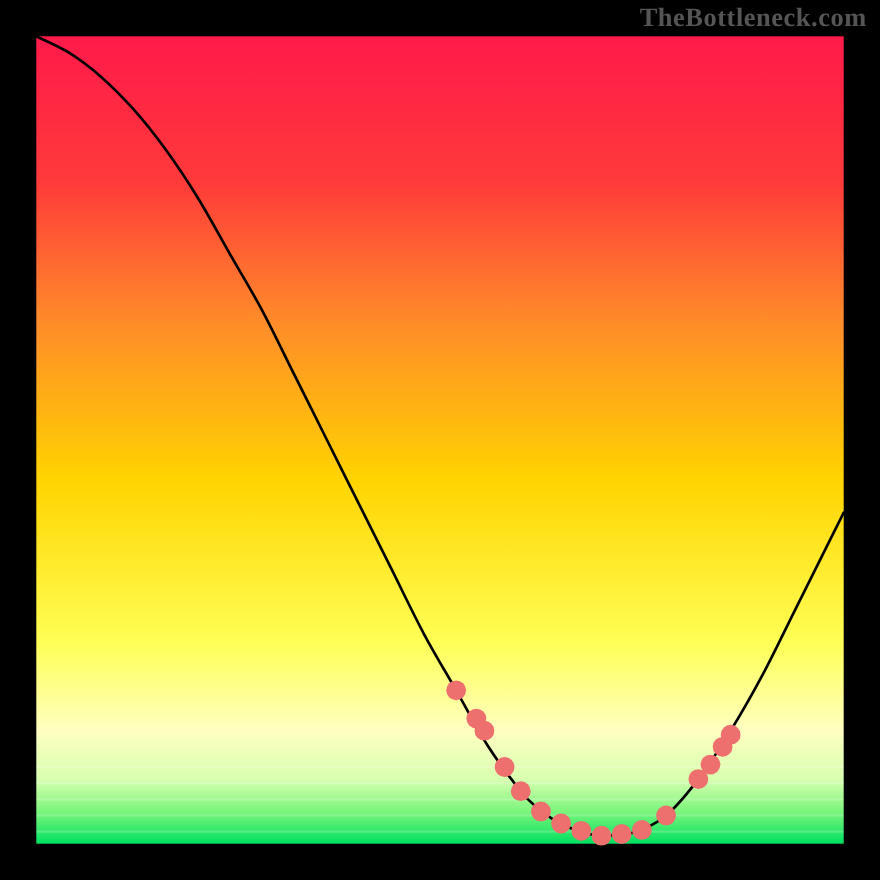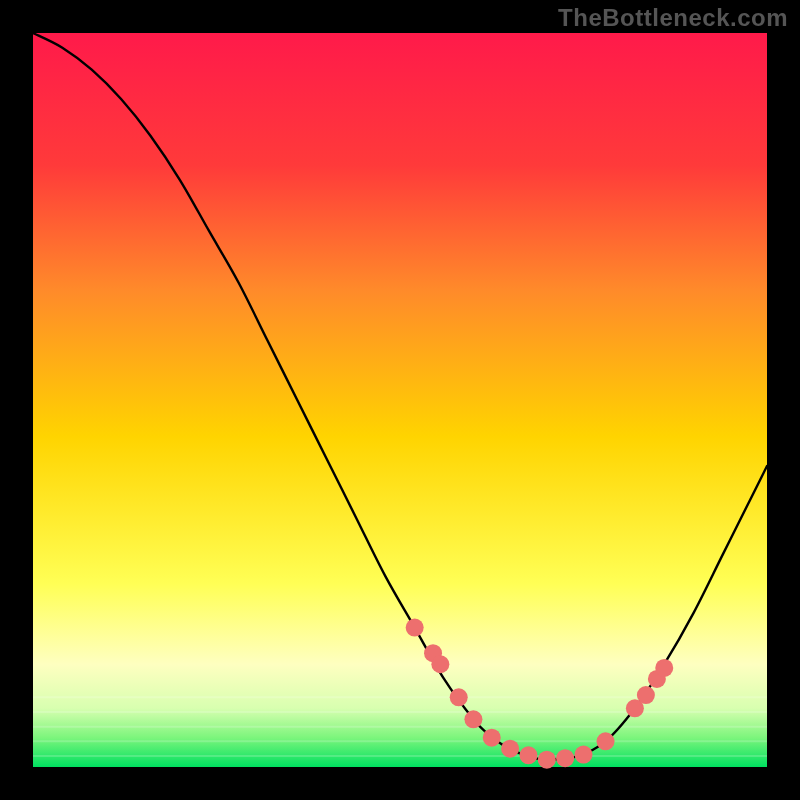--- a/index.html
+++ b/index.html
@@ -18,20 +18,21 @@
   }
   .watermark {
     position: absolute;
     top: 4px;
     right: 12px;
     color: #555;
     font-size: 24px;
     font-weight: 600;
     letter-spacing: 0.5px;
     user-select: none;
+    font-family: Liberation Serif, serif;
   }
   svg {
     display: block;
   }
 </style>
 </head>
 <body>
 
 <div class="frame">
   <div class="watermark">TheBottleneck.com</div>

